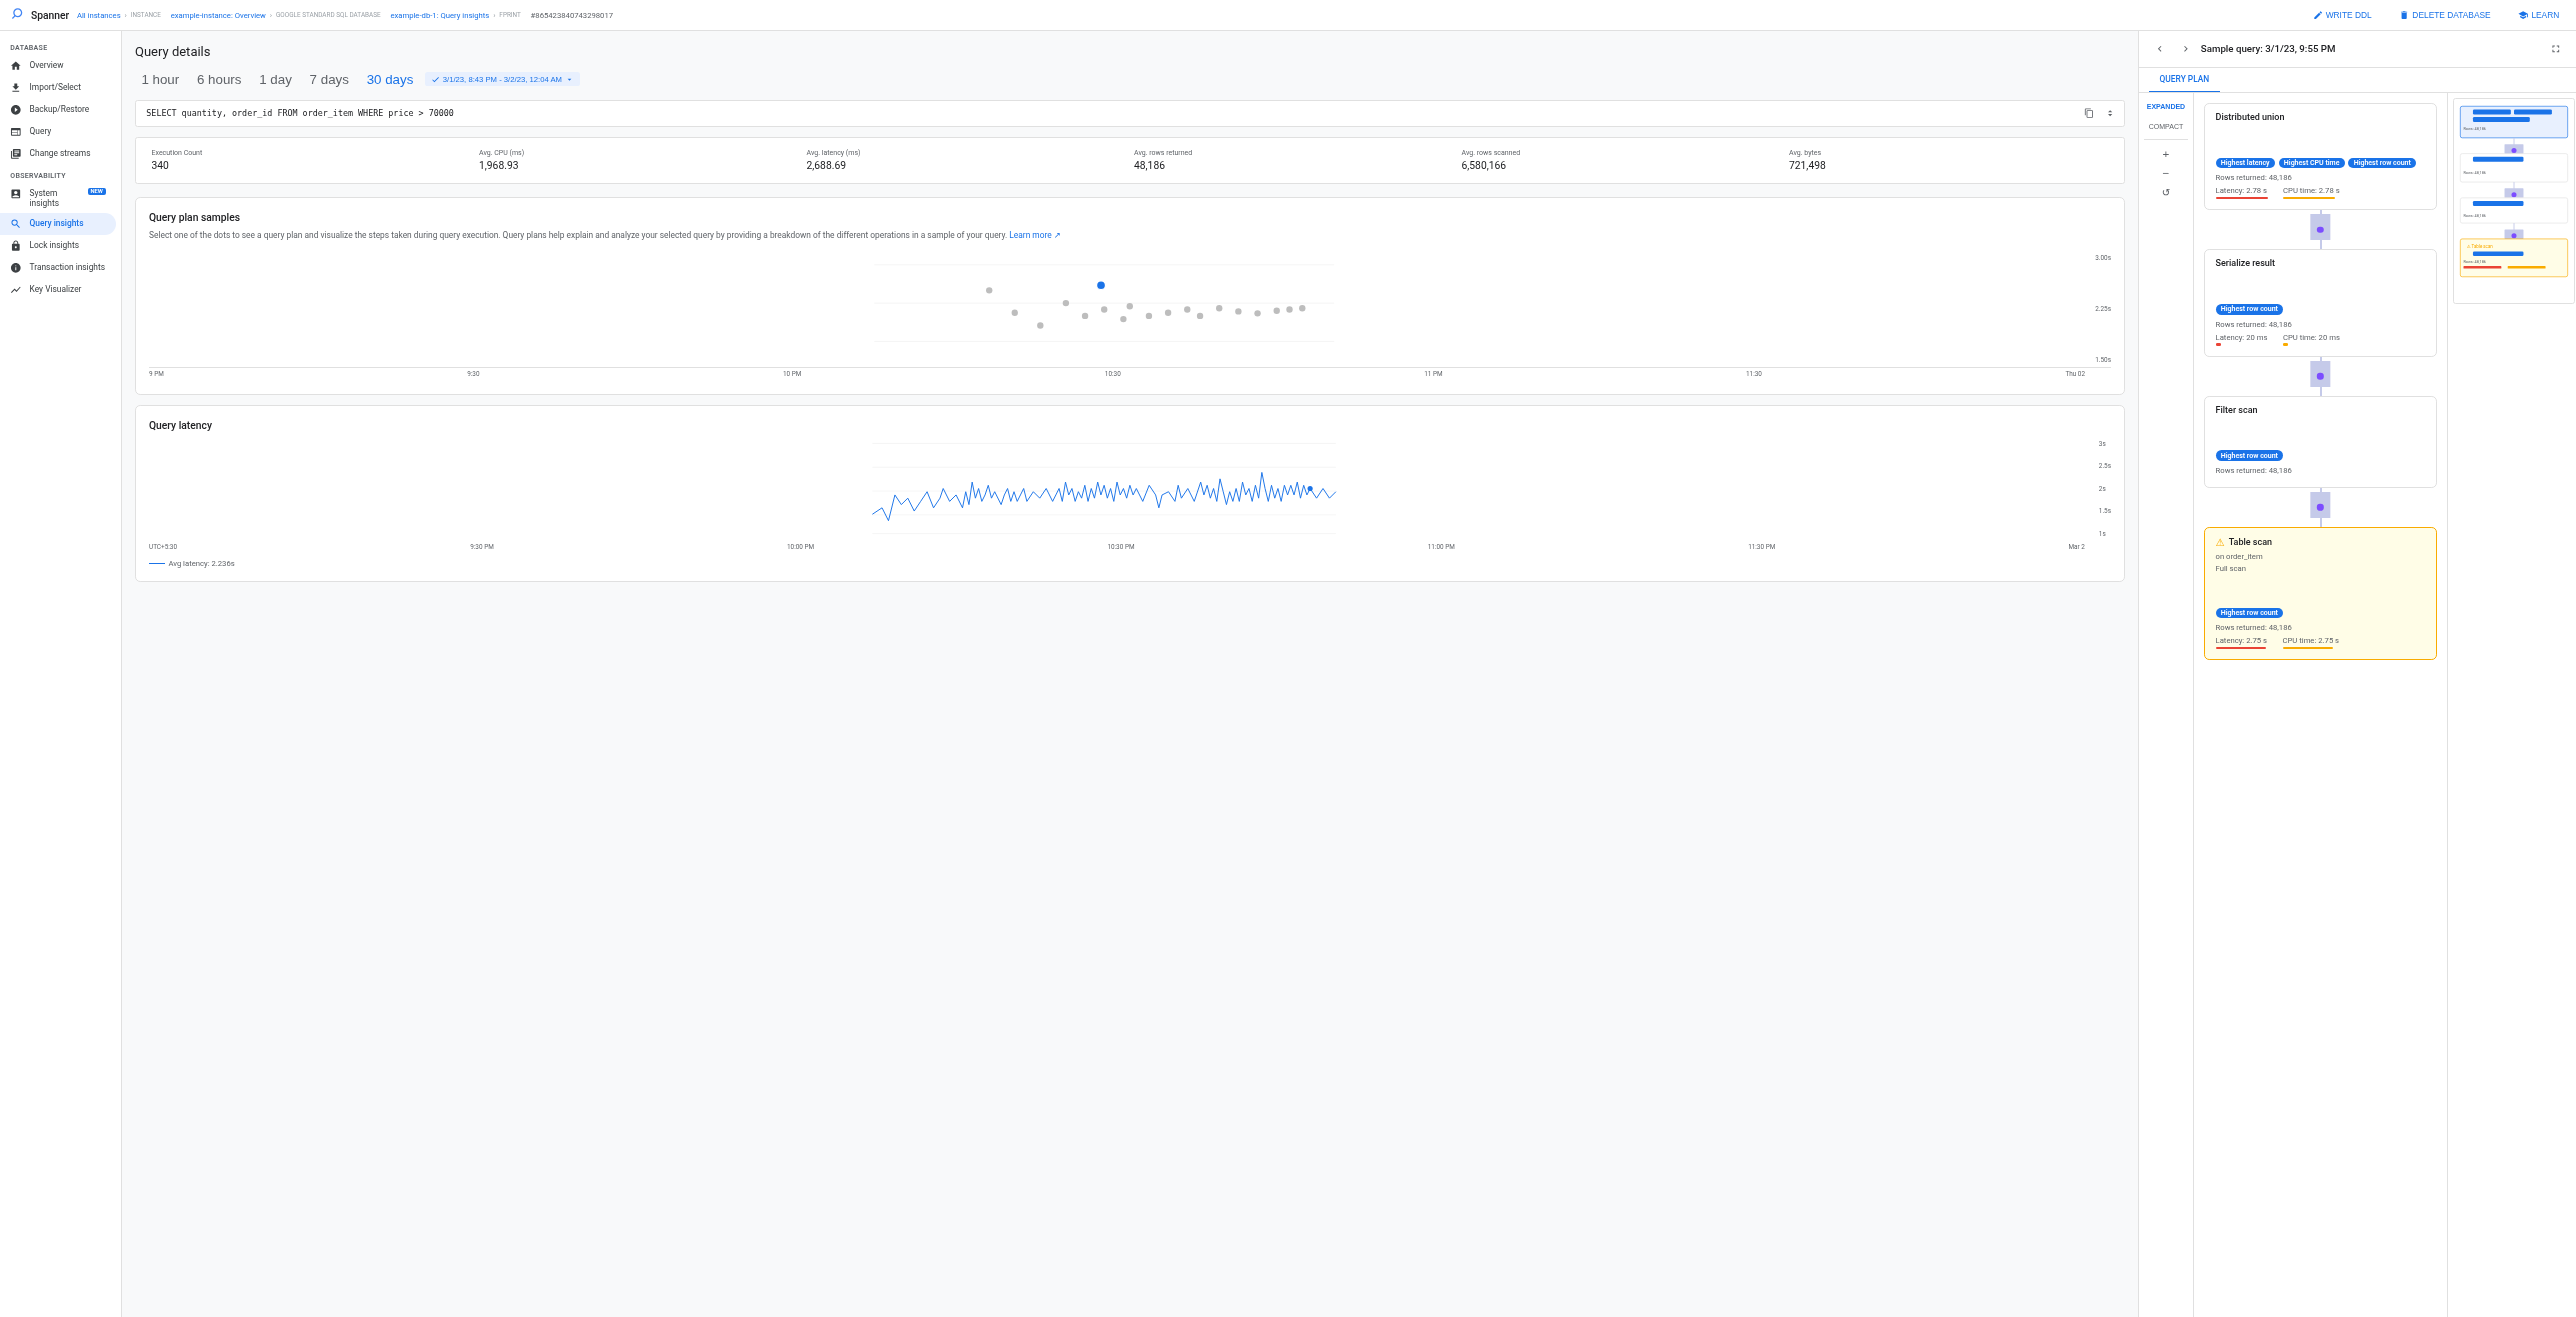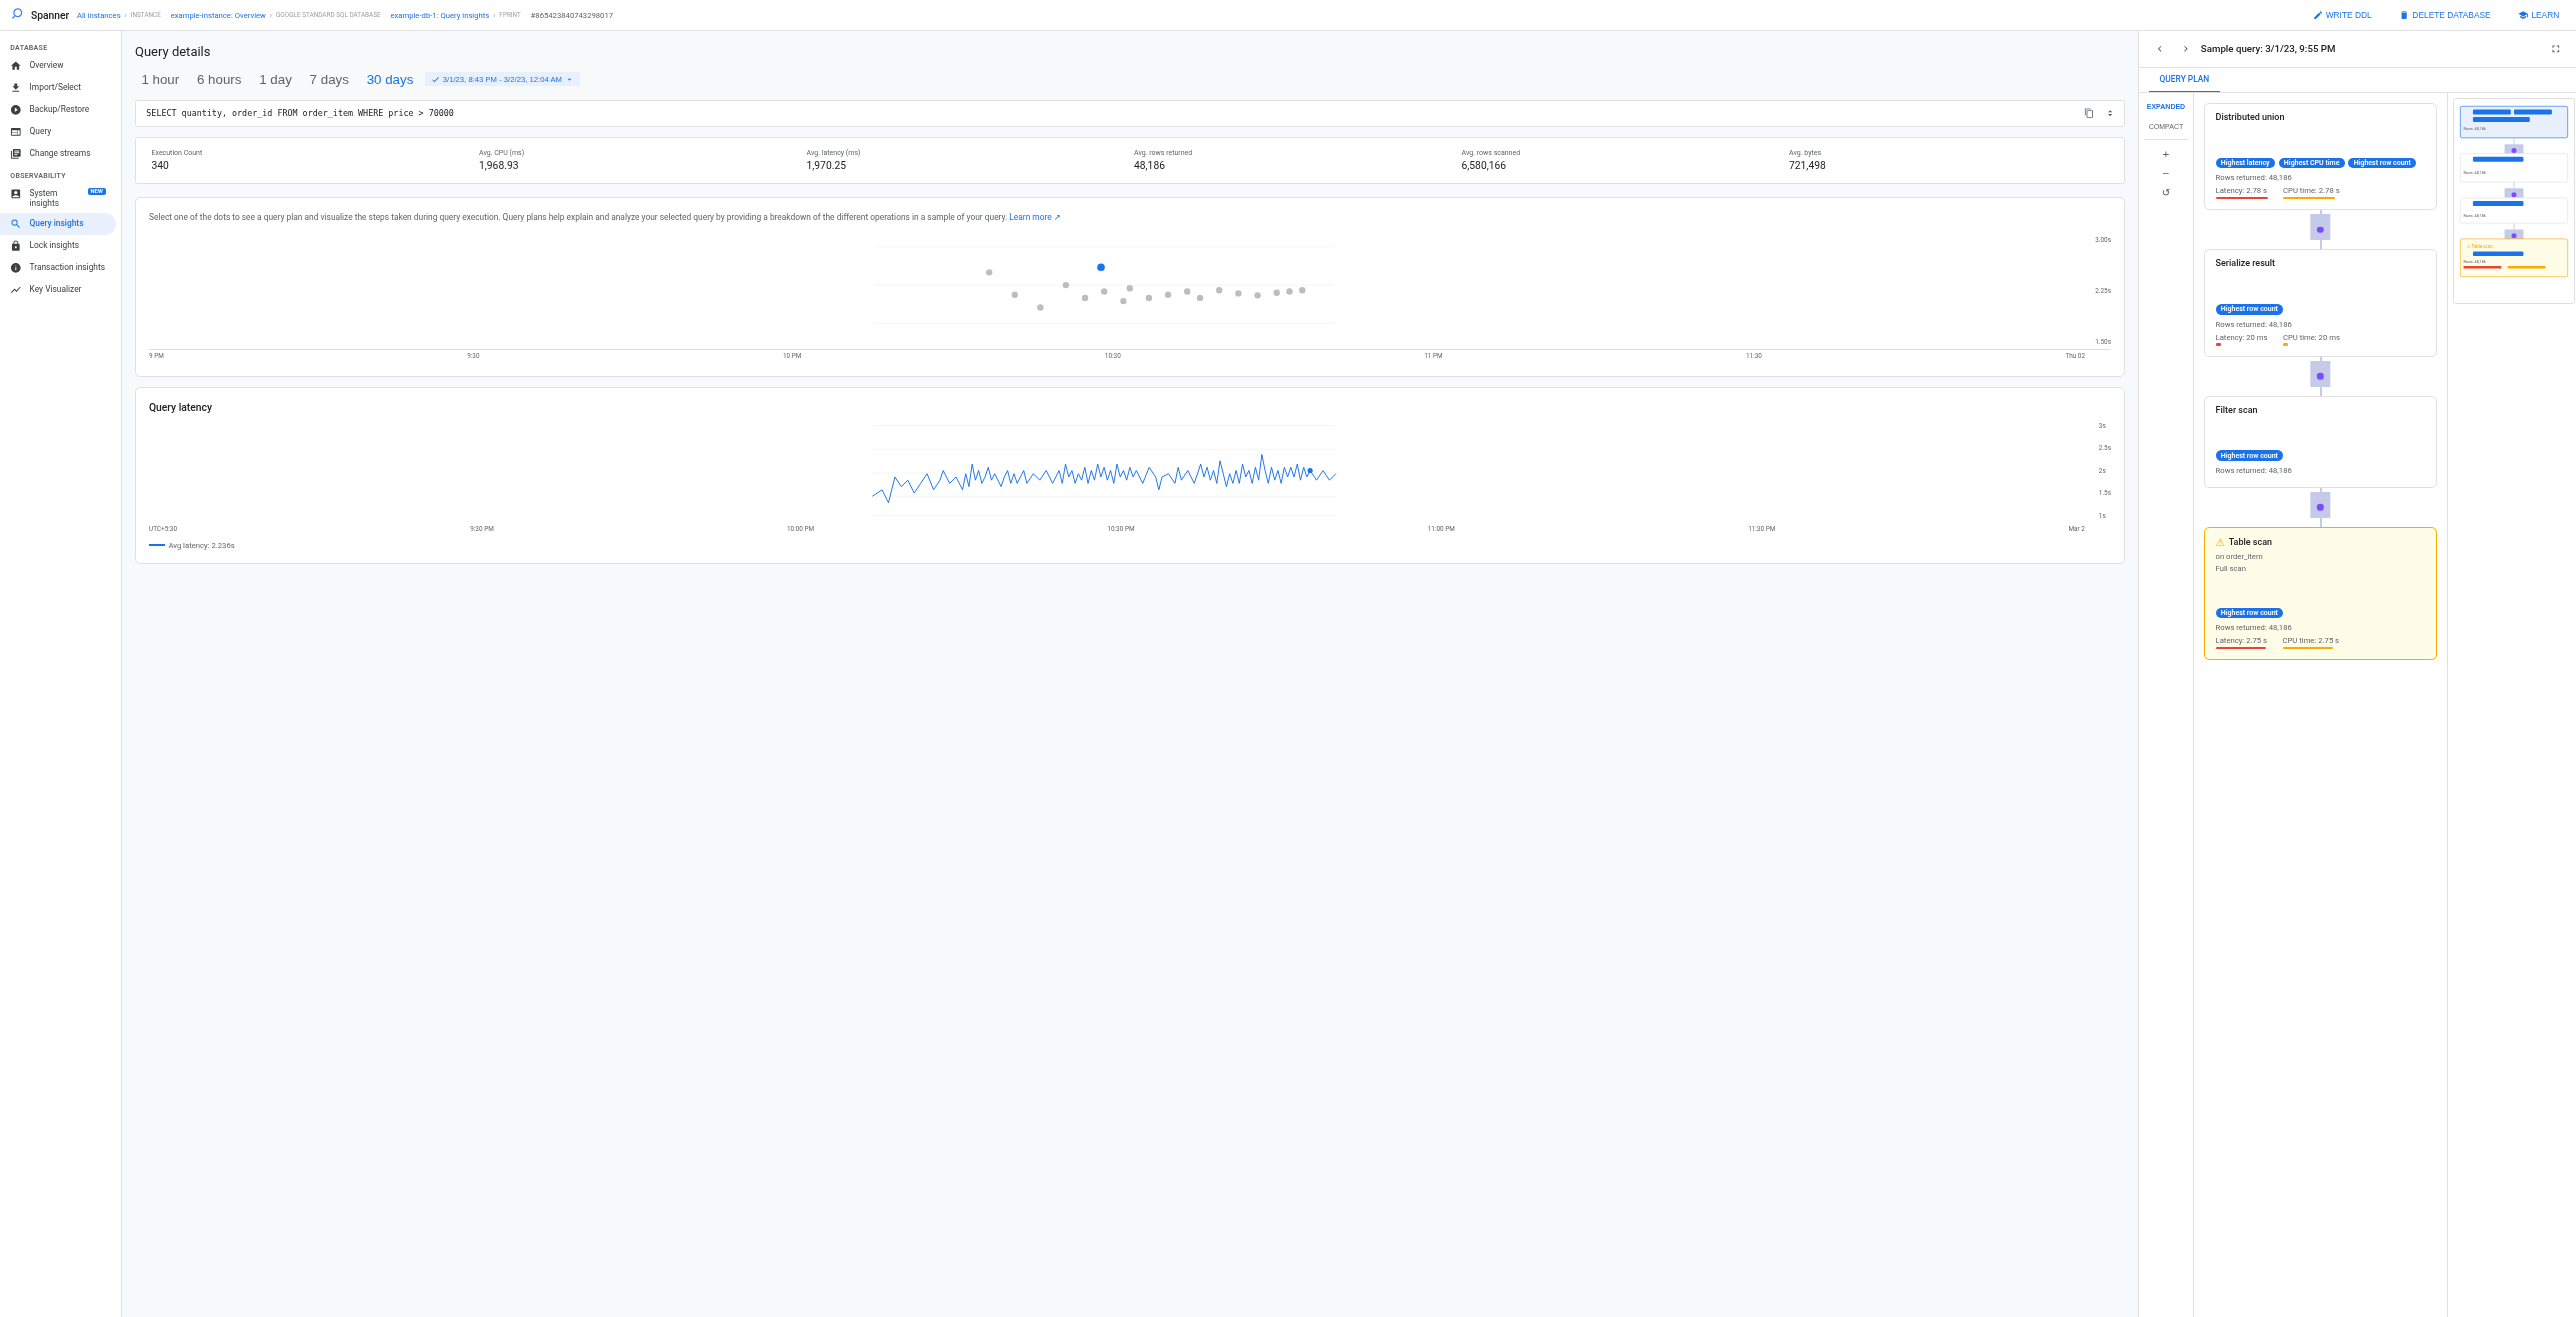--- a/index.html
+++ b/index.html
@@ -282,37 +282,38 @@
         <div class="stat-item">
           <div class="stat-label">Execution Count</div>
           <div class="stat-value">340</div>
         </div>
         <div class="stat-item">
           <div class="stat-label">Avg. CPU (ms)</div>
           <div class="stat-value">1,968.93</div>
         </div>
         <div class="stat-item">
           <div class="stat-label">Avg. latency (ms)</div>
-          <div class="stat-value">1,970.25</div>
+          <div class="stat-value">2,688.69</div>
         </div>
         <div class="stat-item">
           <div class="stat-label">Avg. rows returned</div>
           <div class="stat-value">48,186</div>
         </div>
         <div class="stat-item">
           <div class="stat-label">Avg. rows scanned</div>
           <div class="stat-value">6,580,166</div>
         </div>
         <div class="stat-item">
           <div class="stat-label">Avg. bytes</div>
           <div class="stat-value">721,498</div>
         </div>
       </div>
 
       <div class="card">
+        <div class="card-title">Query plan samples</div>
         <div class="card-desc">
           Select one of the dots to see a query plan and visualize the steps taken during query execution. Query plans help explain and analyze your selected query by providing a breakdown of the different operations in a sample of your query. <a>Learn more ↗</a>
         </div>
         <div style="position:relative;">
           <div class="scatter-container">
             <svg class="scatter-svg" viewBox="0 0 760 180">
 
               <line x1="0" y1="20" x2="720" y2="20" stroke="#e0e0e0" stroke-width="0.5"></line>
               <line x1="0" y1="80" x2="720" y2="80" stroke="#e0e0e0" stroke-width="0.5"></line>
               <line x1="0" y1="140" x2="720" y2="140" stroke="#e0e0e0" stroke-width="0.5"></line>

